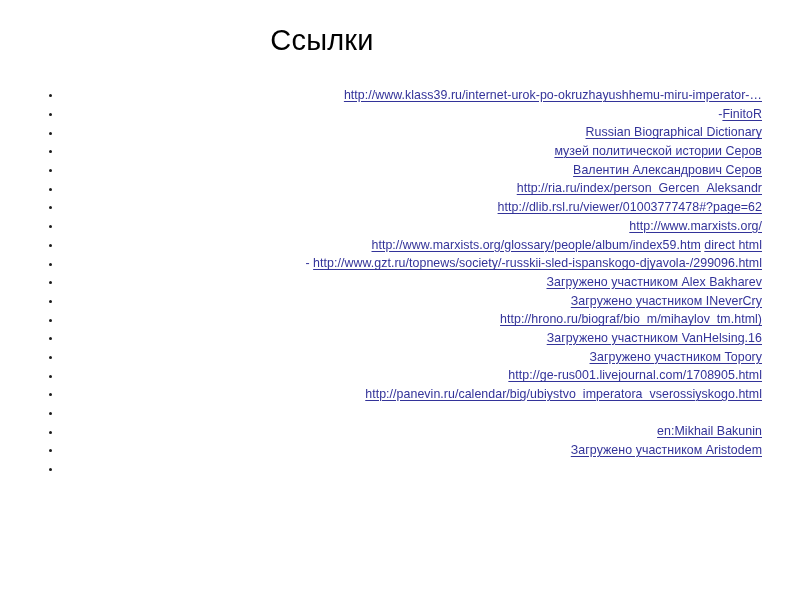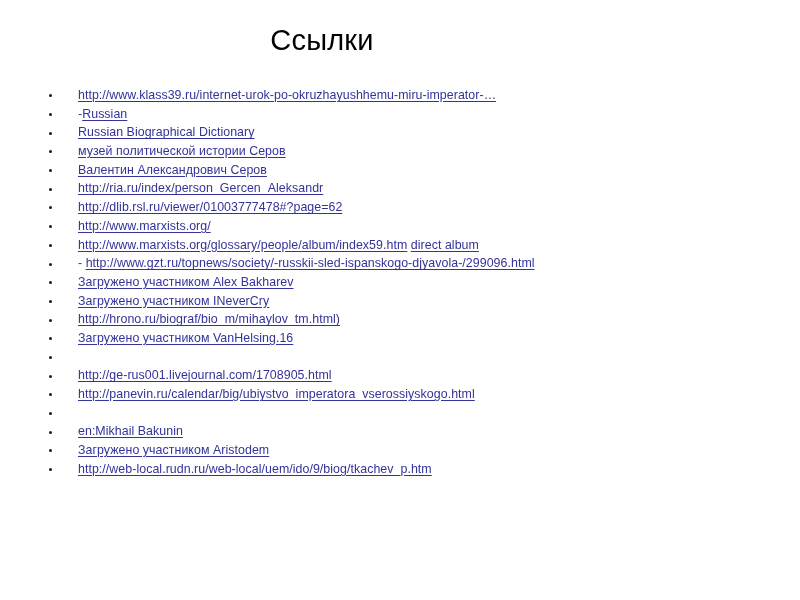--- a/index.html
+++ b/index.html
@@ -40,20 +40,21 @@
 
   
   .link-list {
     position: absolute;
     top: 86px;
     left: 42px;
     width: 720px;
     margin: 0;
     padding: 0;
     list-style: none;
+    text-align: right;
   }
 
   .link-item {
     position: relative;
     height: 18.7px;
     line-height: 18.7px;
     padding-left: 36px;
     font-size: 12.4px;
     color: #333399;
     white-space: nowrap;
@@ -95,74 +96,74 @@
 
 <div class="slide">
 
   <div class="slide-title">Ссылки</div>
 
   <ul class="link-list">
     <li class="link-item">
       <span class="bullet-icon"></span><span class="prefix"></span><span class="link-text">http://www.klass39.ru/internet-urok-po-okruzhayushhemu-miru-imperator-…</span><span class="spacer"></span><span class="link-text"></span>
     </li>
     <li class="link-item">
-      <span class="bullet-icon"></span><span class="prefix">-</span><span class="link-text">Russian</span><span class="spacer"></span><span class="link-text"></span>
+      <span class="bullet-icon"></span><span class="prefix">-</span><span class="link-text">FinitoR</span><span class="spacer"></span><span class="link-text"></span>
     </li>
     <li class="link-item">
       <span class="bullet-icon"></span><span class="prefix"></span><span class="link-text">Russian Biographical Dictionary</span><span class="spacer"></span><span class="link-text"></span>
     </li>
     <li class="link-item">
       <span class="bullet-icon"></span><span class="prefix"></span><span class="link-text">музей политической истории Серов</span><span class="spacer"></span><span class="link-text"></span>
     </li>
     <li class="link-item">
       <span class="bullet-icon"></span><span class="prefix"></span><span class="link-text">Валентин Александрович Серов</span><span class="spacer"></span><span class="link-text"></span>
     </li>
     <li class="link-item">
       <span class="bullet-icon"></span><span class="prefix"></span><span class="link-text">http://ria.ru/index/person_Gercen_Aleksandr</span><span class="spacer"></span><span class="link-text"></span>
     </li>
     <li class="link-item">
       <span class="bullet-icon"></span><span class="prefix"></span><span class="link-text">http://dlib.rsl.ru/viewer/01003777478#?page=62</span><span class="spacer"></span><span class="link-text"></span>
     </li>
     <li class="link-item">
       <span class="bullet-icon"></span><span class="prefix"></span><span class="link-text">http://www.marxists.org/</span><span class="spacer"></span><span class="link-text"></span>
     </li>
     <li class="link-item">
-      <span class="bullet-icon"></span><span class="prefix"></span><span class="link-text">http://www.marxists.org/glossary/people/album/index59.htm</span><span class="spacer"> </span><span class="link-text">direct album</span>
+      <span class="bullet-icon"></span><span class="prefix"></span><span class="link-text">http://www.marxists.org/glossary/people/album/index59.htm</span><span class="spacer"> </span><span class="link-text">direct html</span>
     </li>
     <li class="link-item">
       <span class="bullet-icon"></span><span class="prefix">- </span><span class="link-text">http://www.gzt.ru/topnews/society/-russkii-sled-ispanskogo-djyavola-/299096.html</span><span class="spacer"></span><span class="link-text"></span>
     </li>
     <li class="link-item">
       <span class="bullet-icon"></span><span class="prefix"></span><span class="link-text">Загружено участником Alex Bakharev</span><span class="spacer"></span><span class="link-text"></span>
     </li>
     <li class="link-item">
       <span class="bullet-icon"></span><span class="prefix"></span><span class="link-text">Загружено участником INeverCry</span><span class="spacer"></span><span class="link-text"></span>
     </li>
     <li class="link-item">
       <span class="bullet-icon"></span><span class="prefix"></span><span class="link-text">http://hrono.ru/biograf/bio_m/mihaylov_tm.html)</span><span class="spacer"></span><span class="link-text"></span>
     </li>
     <li class="link-item">
       <span class="bullet-icon"></span><span class="prefix"></span><span class="link-text">Загружено участником VanHelsing.16</span><span class="spacer"></span><span class="link-text"></span>
     </li>
     <li class="link-item">
-      <span class="bullet-icon"></span><span class="prefix"></span><span class="spacer"></span><span class="link-text"></span>
+      <span class="bullet-icon"></span><span class="prefix"></span><span class="link-text">Загружено участником Topory</span><span class="spacer"></span><span class="link-text"></span>
     </li>
     <li class="link-item">
       <span class="bullet-icon"></span><span class="prefix"></span><span class="link-text">http://ge-rus001.livejournal.com/1708905.html</span><span class="spacer"></span><span class="link-text"></span>
     </li>
     <li class="link-item">
       <span class="bullet-icon"></span><span class="prefix"></span><span class="link-text">http://panevin.ru/calendar/big/ubiystvo_imperatora_vserossiyskogo.html</span><span class="spacer"></span><span class="link-text"></span>
     </li>
     <li class="link-item">
       <span class="bullet-icon"></span><span class="prefix"></span><span class="spacer"></span><span class="link-text"></span>
     </li>
     <li class="link-item">
       <span class="bullet-icon"></span><span class="prefix"></span><span class="link-text">en:Mikhail Bakunin</span><span class="spacer"></span><span class="link-text"></span>
     </li>
     <li class="link-item">
       <span class="bullet-icon"></span><span class="prefix"></span><span class="link-text">Загружено участником Aristodem</span><span class="spacer"></span><span class="link-text"></span>
     </li>
     <li class="link-item">
-      <span class="bullet-icon"></span><span class="prefix"></span><span class="link-text">http://web-local.rudn.ru/web-local/uem/ido/9/biog/tkachev_p.htm</span><span class="spacer"></span><span class="link-text"></span>
+      <span class="bullet-icon"></span><span class="prefix"></span><span class="spacer"></span><span class="link-text"></span>
     </li>
   </ul>
 
 </div>
 
 </body></html>

